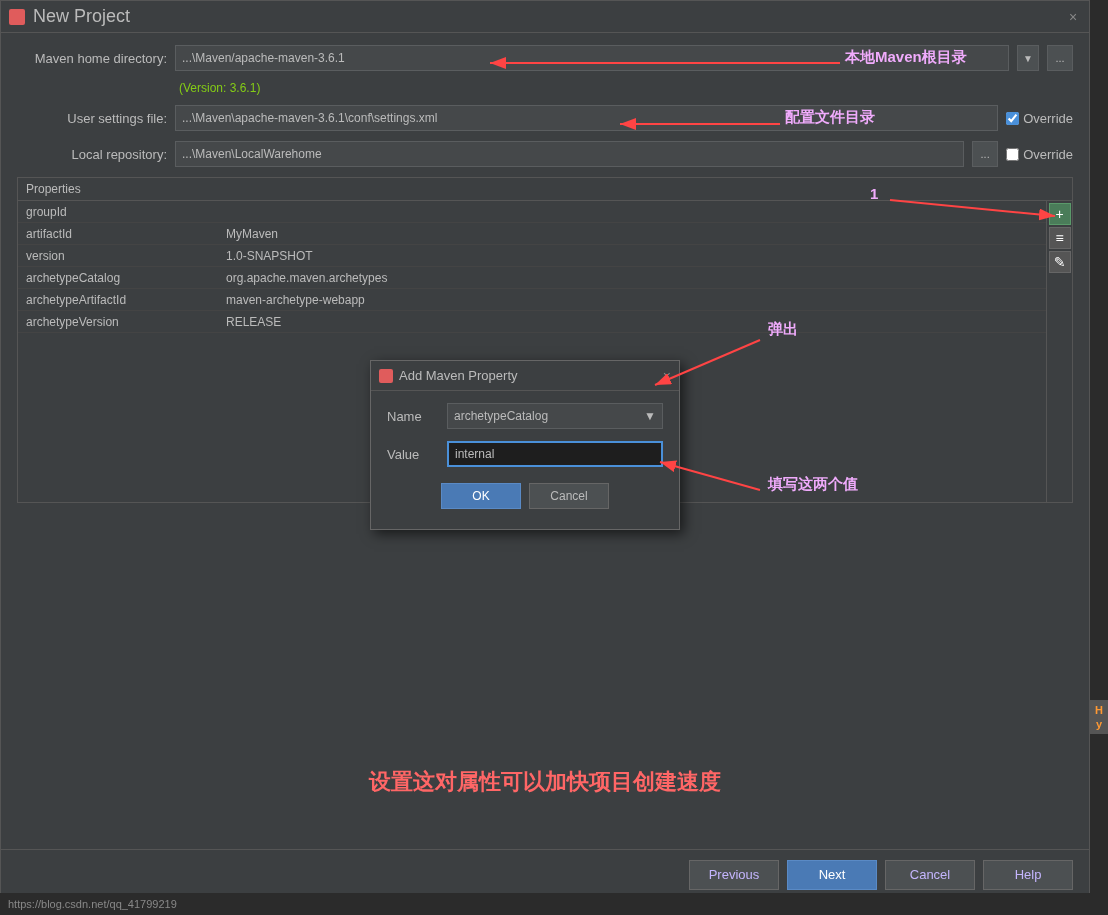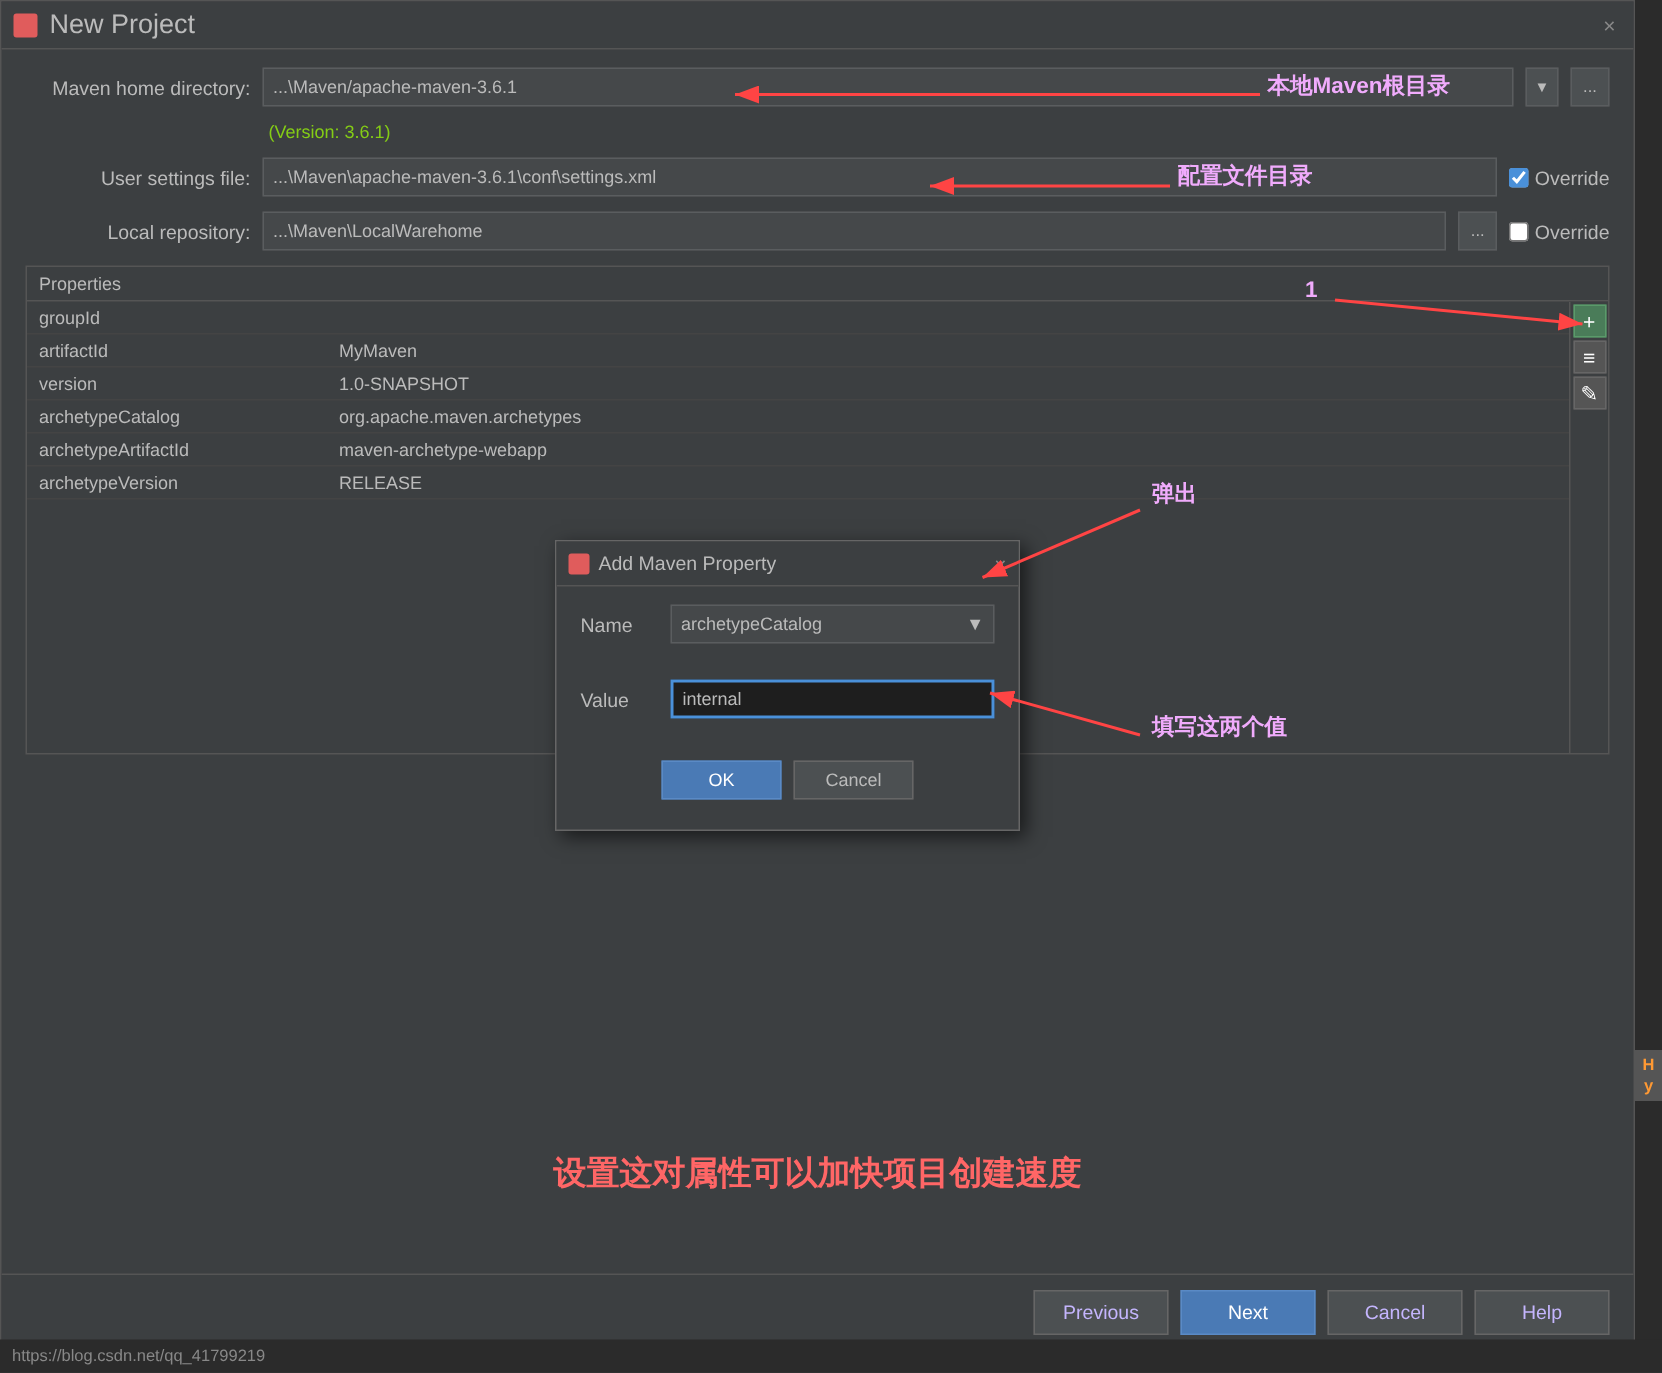--- a/index.html
+++ b/index.html
@@ -267,21 +267,21 @@
     .dialog-close {
       color: #888;
       cursor: pointer;
       font-size: 14px;
     }
 
     .dialog-content {
       padding: 12px 16px;
       display: flex;
       flex-direction: column;
-      gap: 24px;
+      gap: 12px;
     }
 
     .dialog-row {
       display: flex;
       align-items: center;
       gap: 10px;
     }
 
     .dialog-label {
       color: #bbb;

